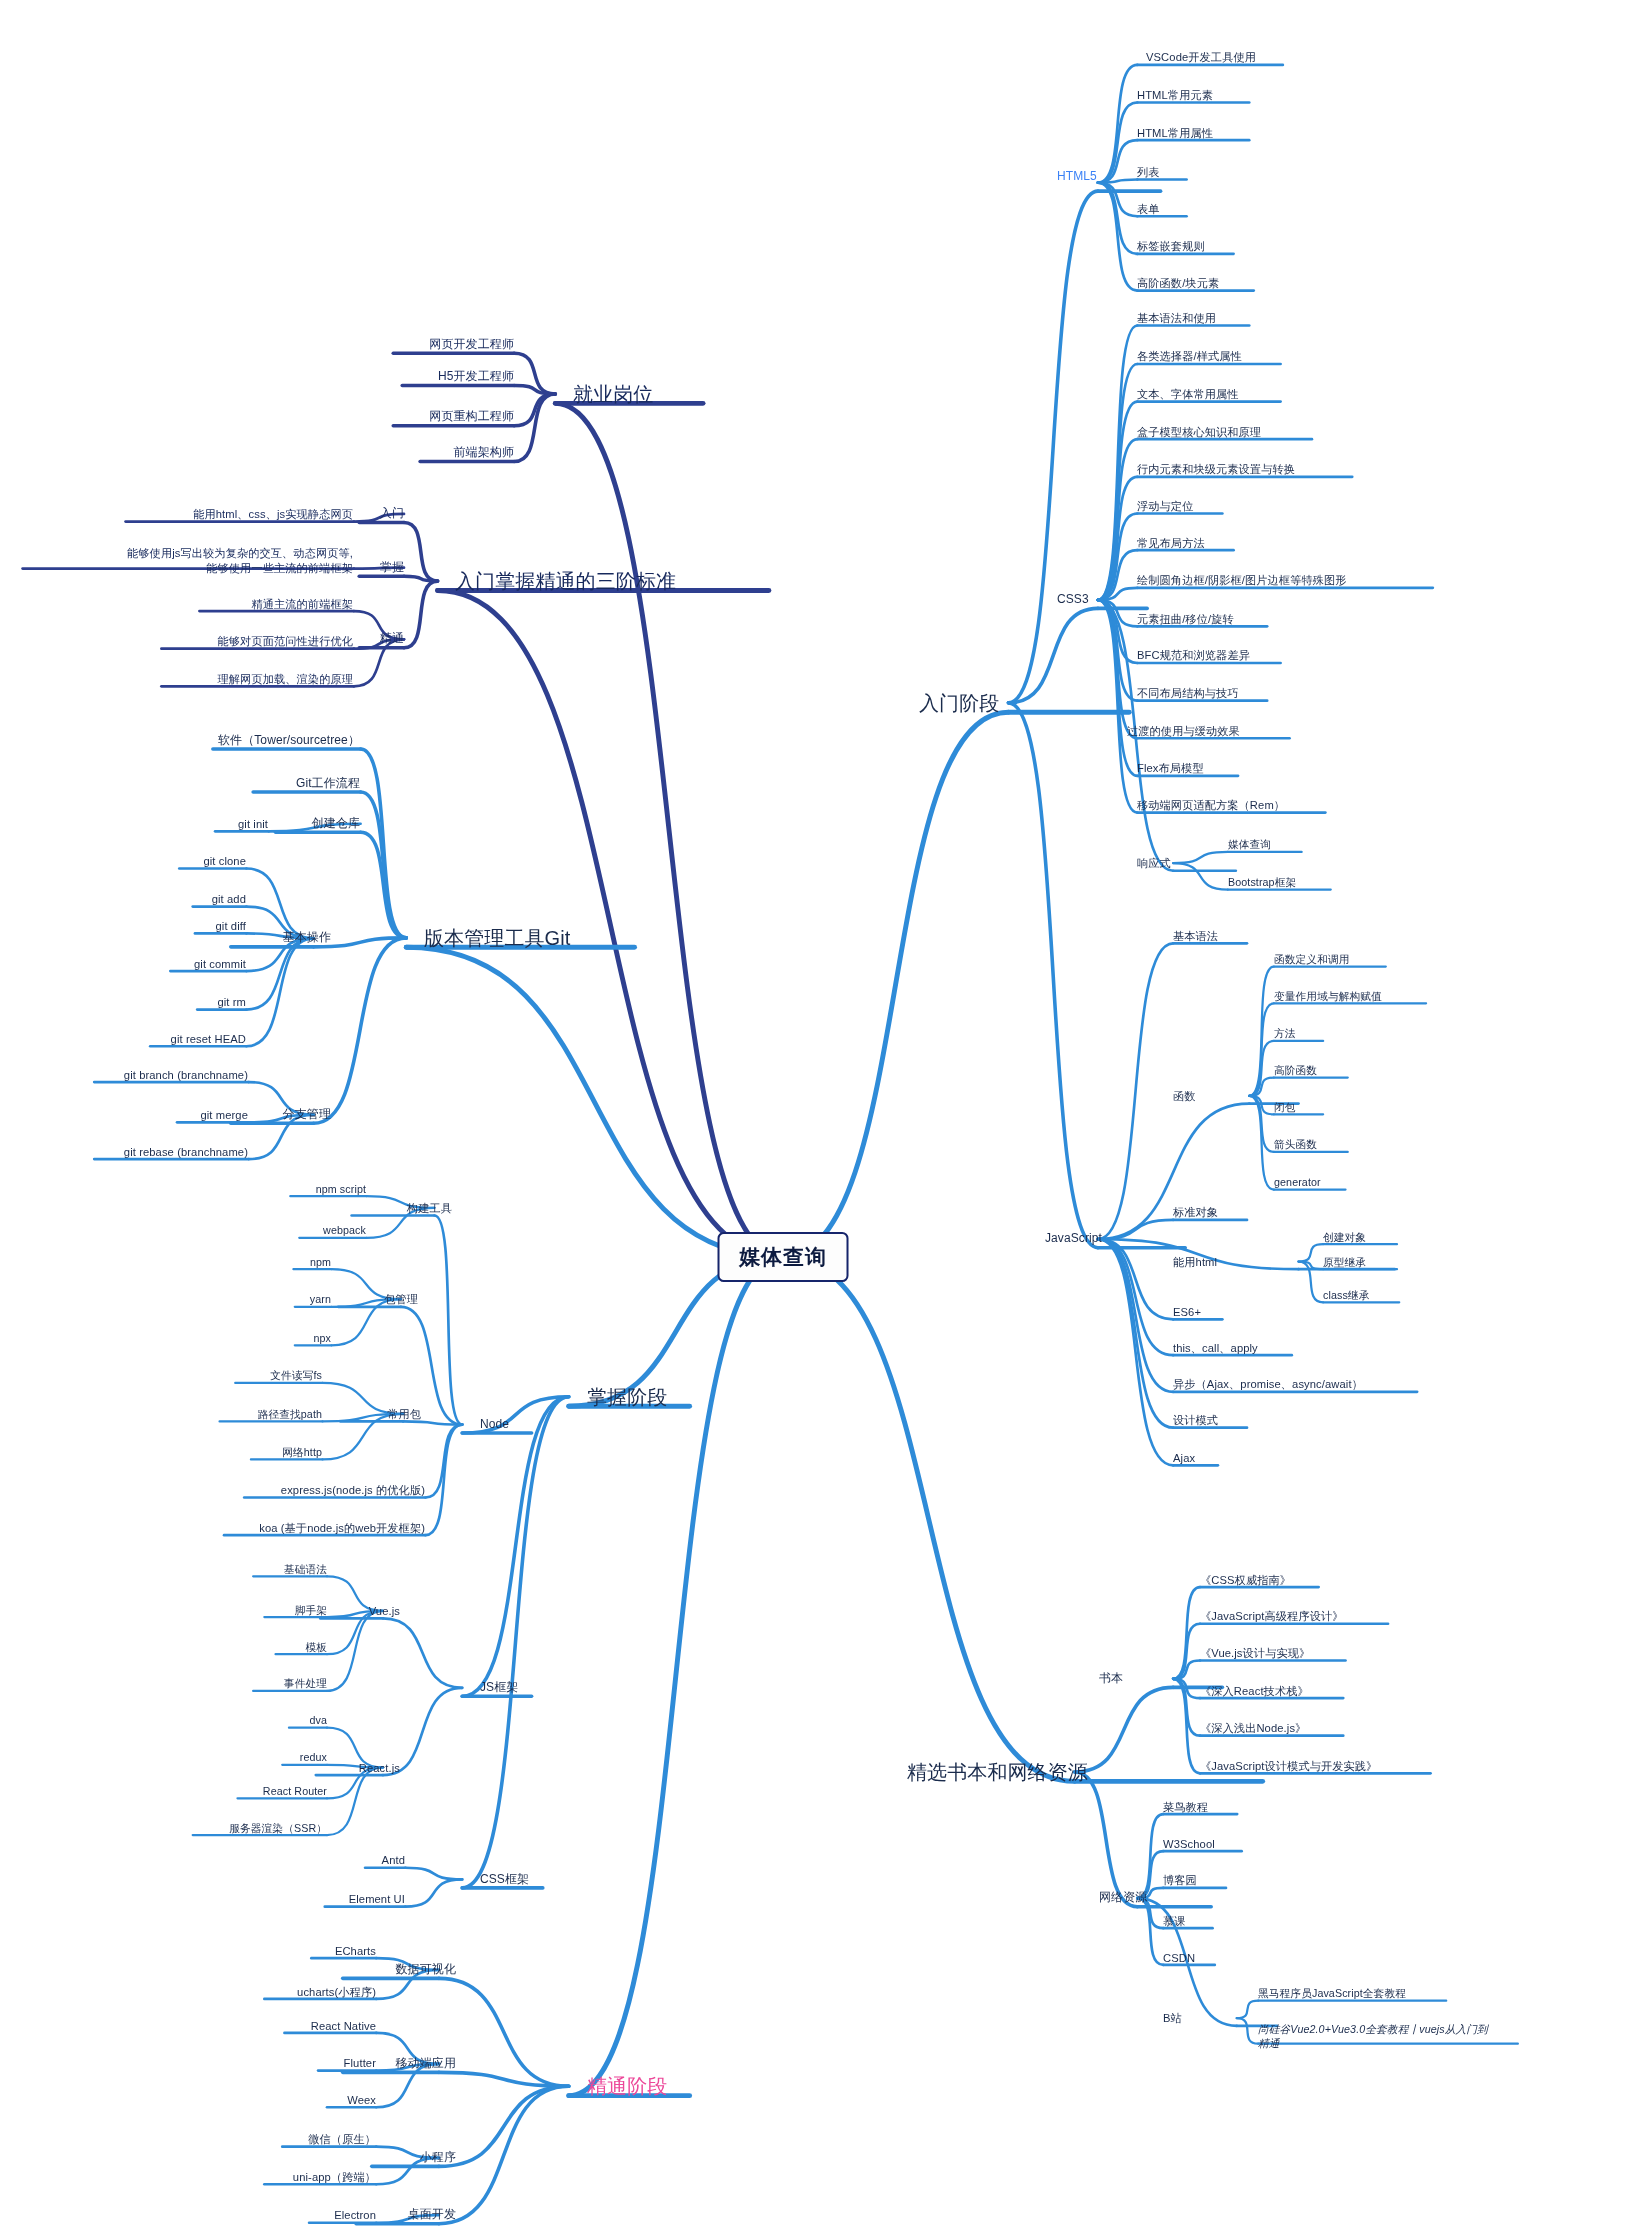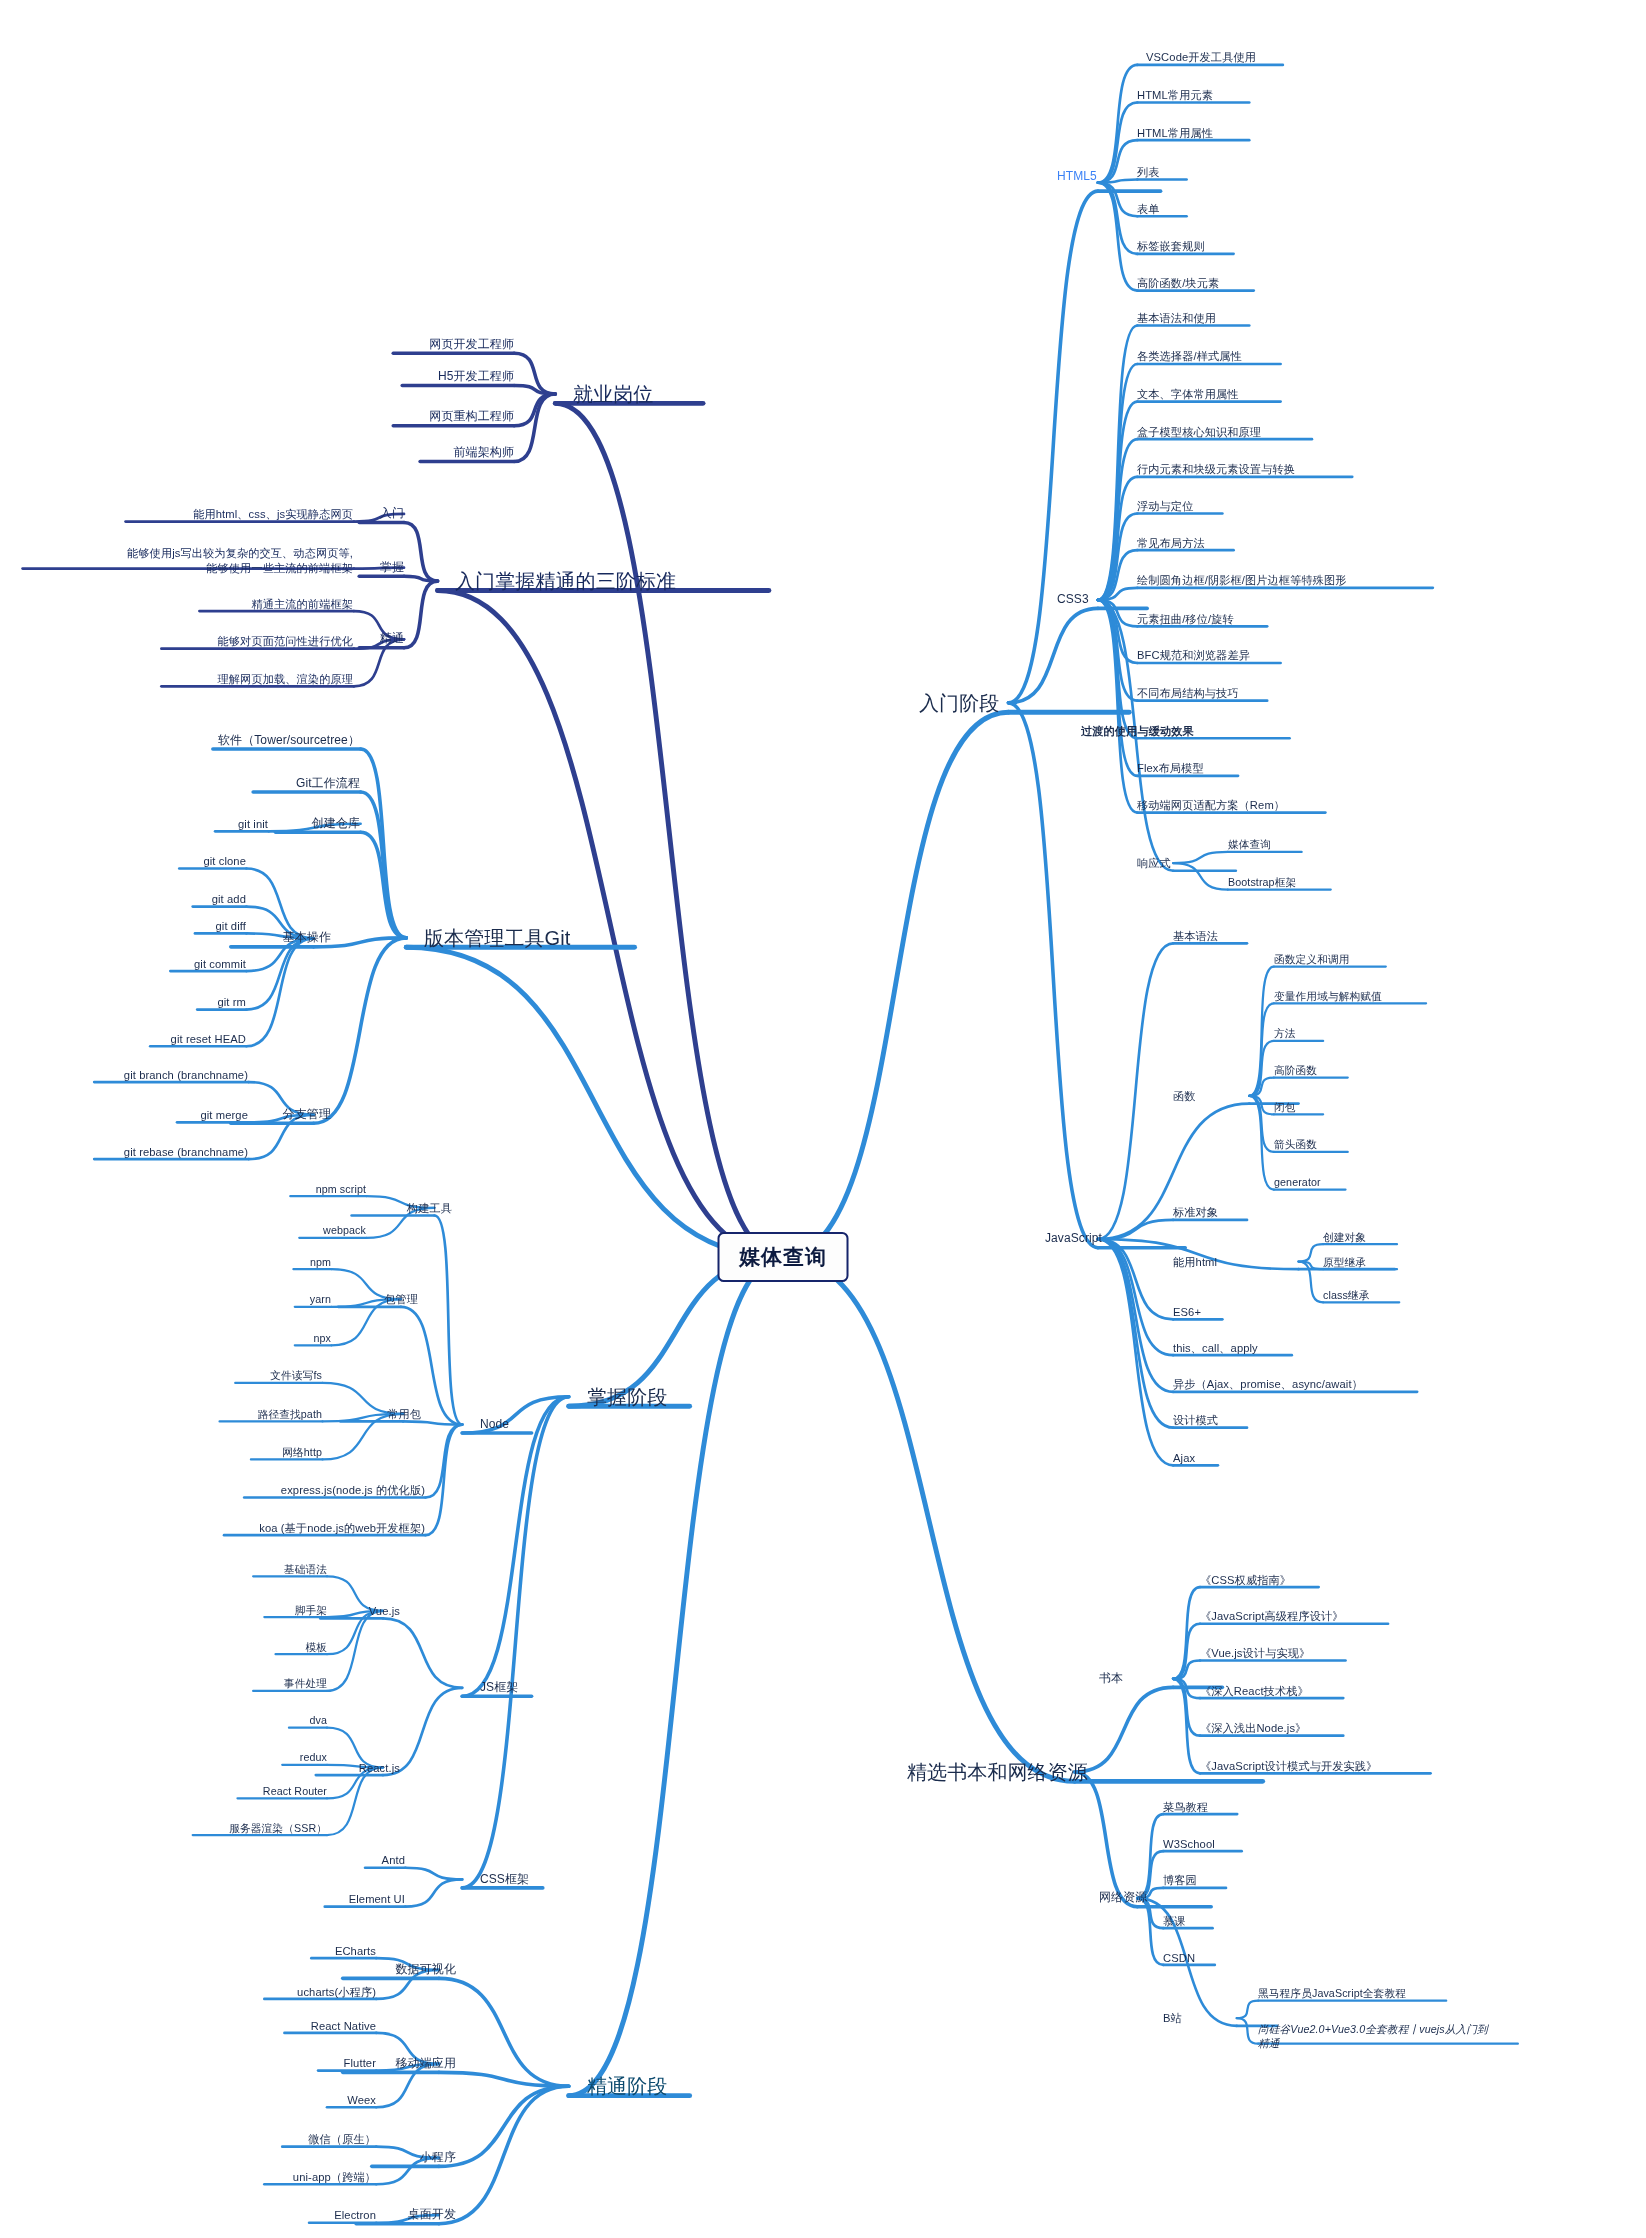--- a/index.html
+++ b/index.html
@@ -393,21 +393,21 @@
       <div class="node d4 left" style="color: rgb(26, 43, 76); left: -210px; width: 537px; top: 1647px;">模板</div>
       <div class="node d4 left" style="color: rgb(26, 43, 76); left: -210px; width: 537px; top: 1683px;">事件处理</div>
       <div class="node d3 left" style="color: rgb(26, 43, 76); left: -137px; width: 537px; top: 1768px;">React.js</div>
       <div class="node d4 left" style="color: rgb(26, 43, 76); left: -210px; width: 537px; top: 1720px;">dva</div>
       <div class="node d4 left" style="color: rgb(26, 43, 76); left: -210px; width: 537px; top: 1757px;">redux</div>
       <div class="node d4 left" style="color: rgb(26, 43, 76); left: -210px; width: 537px; top: 1791px;">React Router</div>
       <div class="node d4 left" style="color: rgb(26, 43, 76); left: -210px; width: 537px; top: 1828px;">服务器渲染（SSR）</div>
       <div class="node d2 right" style="color: rgb(26, 43, 76); left: 480px; top: 1880px;">CSS框架</div>
       <div class="node d3 left" style="color: rgb(26, 43, 76); left: -132px; width: 537px; top: 1860px;">Antd</div>
       <div class="node d3 left" style="color: rgb(26, 43, 76); left: -132px; width: 537px; top: 1899px;">Element UI</div>
-      <div class="node d1 right" style="color: #0c4a6e; left: 587px; top: 2086px;">精通阶段</div>
+      <div class="node d1 right" style="color: #ec4899; left: 587px; top: 2086px;">精通阶段</div>
       <div class="node d2 left" style="color: rgb(26, 43, 76); left: -81px; width: 537px; top: 1970px;">数据可视化</div>
       <div class="node d3 left" style="color: rgb(26, 43, 76); left: -161px; width: 537px; top: 1951px;">ECharts</div>
       <div class="node d3 left" style="color: rgb(26, 43, 76); left: -161px; width: 537px; top: 1992px;">ucharts(小程序)</div>
       <div class="node d2 left" style="color: rgb(26, 43, 76); left: -81px; width: 537px; top: 2064px;">移动端应用</div>
       <div class="node d3 left" style="color: rgb(26, 43, 76); left: -161px; width: 537px; top: 2026px;">React Native</div>
       <div class="node d3 left" style="color: rgb(26, 43, 76); left: -161px; width: 537px; top: 2063px;">Flutter</div>
       <div class="node d3 left" style="color: rgb(26, 43, 76); left: -161px; width: 537px; top: 2100px;">Weex</div>
       <div class="node d2 left" style="color: rgb(26, 43, 76); left: -81px; width: 537px; top: 2158px;">小程序</div>
       <div class="node d3 left" style="color: rgb(26, 43, 76); left: -161px; width: 537px; top: 2139px;">微信（原生）</div>
       <div class="node d3 left" style="color: rgb(26, 43, 76); left: -161px; width: 537px; top: 2177px;">uni-app（跨端）</div>
@@ -427,21 +427,21 @@
       <div class="node d3 right" style="color: rgb(26, 43, 76); left: 1137px; top: 356px;">各类选择器/样式属性</div>
       <div class="node d3 right" style="color: rgb(26, 43, 76); left: 1137px; top: 394px;">文本、字体常用属性</div>
       <div class="node d3 right" style="color: rgb(26, 43, 76); left: 1137px; top: 432px;">盒子模型核心知识和原理</div>
       <div class="node d3 right" style="color: rgb(26, 43, 76); left: 1137px; top: 469px;">行内元素和块级元素设置与转换</div>
       <div class="node d3 right" style="color: rgb(26, 43, 76); left: 1137px; top: 506px;">浮动与定位</div>
       <div class="node d3 right" style="color: rgb(26, 43, 76); left: 1137px; top: 543px;">常见布局方法</div>
       <div class="node d3 right" style="color: rgb(26, 43, 76); left: 1137px; top: 580px;">绘制圆角边框/阴影框/图片边框等特殊图形</div>
       <div class="node d3 right" style="color: rgb(26, 43, 76); left: 1137px; top: 619px;">元素扭曲/移位/旋转</div>
       <div class="node d3 right" style="color: rgb(26, 43, 76); left: 1137px; top: 655px;">BFC规范和浏览器差异</div>
       <div class="node d3 right" style="color: rgb(26, 43, 76); left: 1137px; top: 693px;">不同布局结构与技巧</div>
-      <div class="node d3 right" style="color: rgb(26, 43, 76); left: 1081px; top: 731px; font-weight: bold;">过渡的使用与缓动效果</div>
+      <div class="node d3 right" style="color: rgb(26, 43, 76); left: 1127px; top: 731px;">过渡的使用与缓动效果</div>
       <div class="node d3 right" style="color: rgb(26, 43, 76); left: 1137px; top: 768px;">Flex布局模型</div>
       <div class="node d3 right" style="color: rgb(26, 43, 76); left: 1137px; top: 805px;">移动端网页适配方案（Rem）</div>
       <div class="node d3 right" style="color: rgb(26, 43, 76); left: 1137px; top: 863px;">响应式</div>
       <div class="node d4 right" style="color: rgb(26, 43, 76); left: 1228px; top: 844px;">媒体查询</div>
       <div class="node d4 right" style="color: rgb(26, 43, 76); left: 1228px; top: 882px;">Bootstrap框架</div>
       <div class="node d2 right" style="color: rgb(26, 43, 76); left: 1045px; top: 1239px;">JavaScript</div>
       <div class="node d3 right" style="color: rgb(26, 43, 76); left: 1173px; top: 936px;">基本语法</div>
       <div class="node d3 right" style="color: rgb(26, 43, 76); left: 1173px; top: 1096px;">函数</div>
       <div class="node d4 right" style="color: rgb(26, 43, 76); left: 1274px; top: 959px;">函数定义和调用</div>
       <div class="node d4 right" style="color: rgb(26, 43, 76); left: 1274px; top: 996px;">变量作用域与解构赋值</div>

